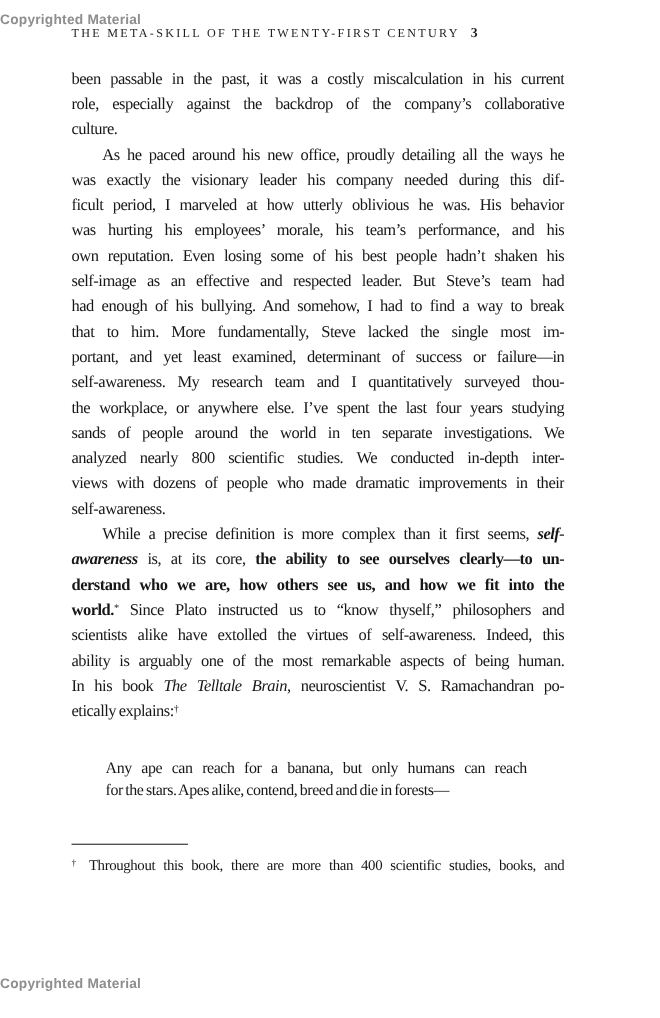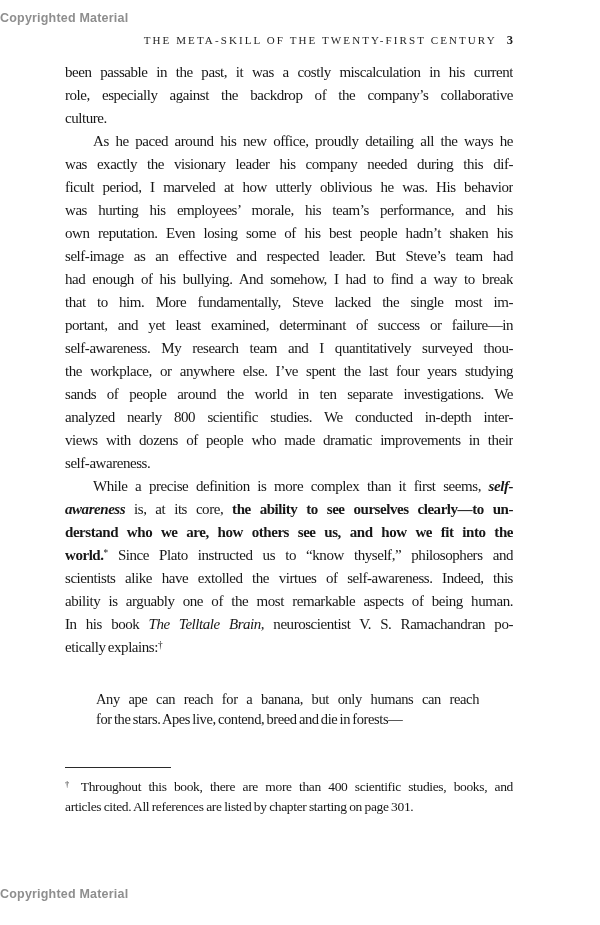--- a/index.html
+++ b/index.html
@@ -10,22 +10,22 @@
   }
   .copyright {
     position:absolute; left:0; width:600px; text-align:left;
     font-family:"Liberation Sans", sans-serif; font-weight:700;
     font-size:12.5px; color:#8e8e8e; letter-spacing:0.2px;
   }
   .copyright.top { top:11px; }
   .copyright.bottom { top:887px; }
 
   .running-header {
-    position:absolute; left:65px; top:33px; width:448px;
-    text-align:right; font-size:11px; letter-spacing:2.1px;
+    position:absolute; left:65px; top:23px; width:448px;
+    text-align:left; font-size:11px; letter-spacing:2.1px;
     color:#1e1e1e; white-space:nowrap;
   }
   .running-header .page-number {
     font-weight:700; font-size:12.5px; letter-spacing:0; margin-left:10px;
   }
 
   .body-text {
     position:absolute; left:65px; top:61px; width:448px;
     font-size:15px; line-height:23px;
     letter-spacing:-0.45px; word-spacing:-1px;
@@ -96,27 +96,26 @@
       <div class="line"><strong><em>awareness</em></strong> is, at its core, <strong>the ability to see ourselves clearly—to un-</strong></div>
       <div class="line"><strong>derstand who we are, how others see us, and how we fit into the</strong></div>
       <div class="line"><strong>world.</strong><sup>*</sup> Since Plato instructed us to “know thyself,” philosophers and</div>
       <div class="line">scientists alike have extolled the virtues of self-awareness. Indeed, this</div>
       <div class="line">ability is arguably one of the most remarkable aspects of being human.</div>
       <div class="line">In his book <em>The Telltale Brain,</em> neuroscientist V. S. Ramachandran po-</div>
       <div class="line last">etically explains:<sup>†</sup></div>
     </div>
     <div class="block-quote">
       <div class="line">Any ape can reach for a banana, but only humans can reach</div>
-      <div class="line last">for the stars. Apes live, contend, breed and die in forests—</div>
+      <div class="line last">for the stars. Apes alike, contend, breed and die in forests—</div>
     </div>
 </div>
 
 <div class="footnote-area">
   <div class="fn-rule"></div>
   <div>
       <div>
         <div class="fn-line"><sup>†</sup> Throughout this book, there are more than 400 scientific studies, books, and</div>
-        <div class="fn-line last">articles cited. All references are listed by chapter starting on page 301.</div>
       </div>
     </div>
 </div>
 
 <div class="copyright bottom">Copyrighted Material</div>
 
 </body></html>

